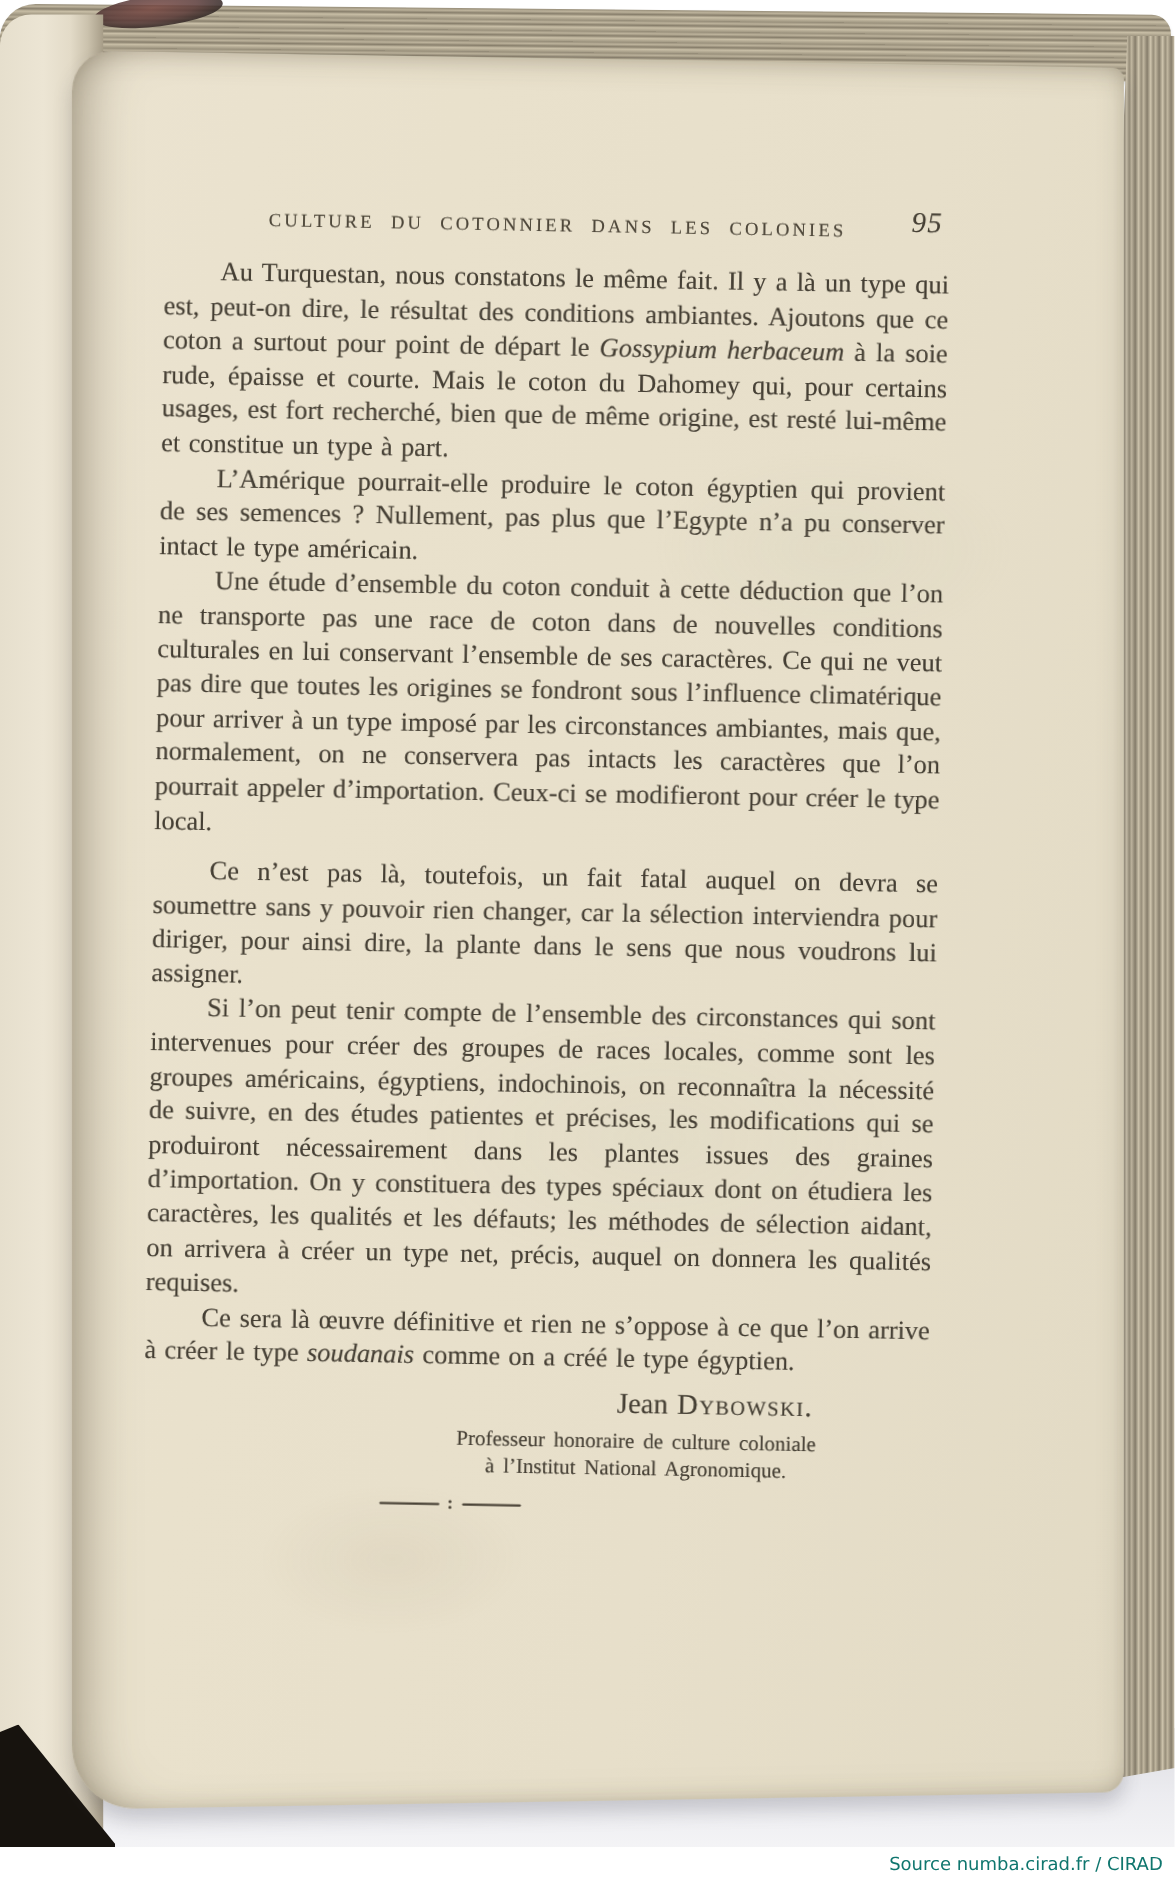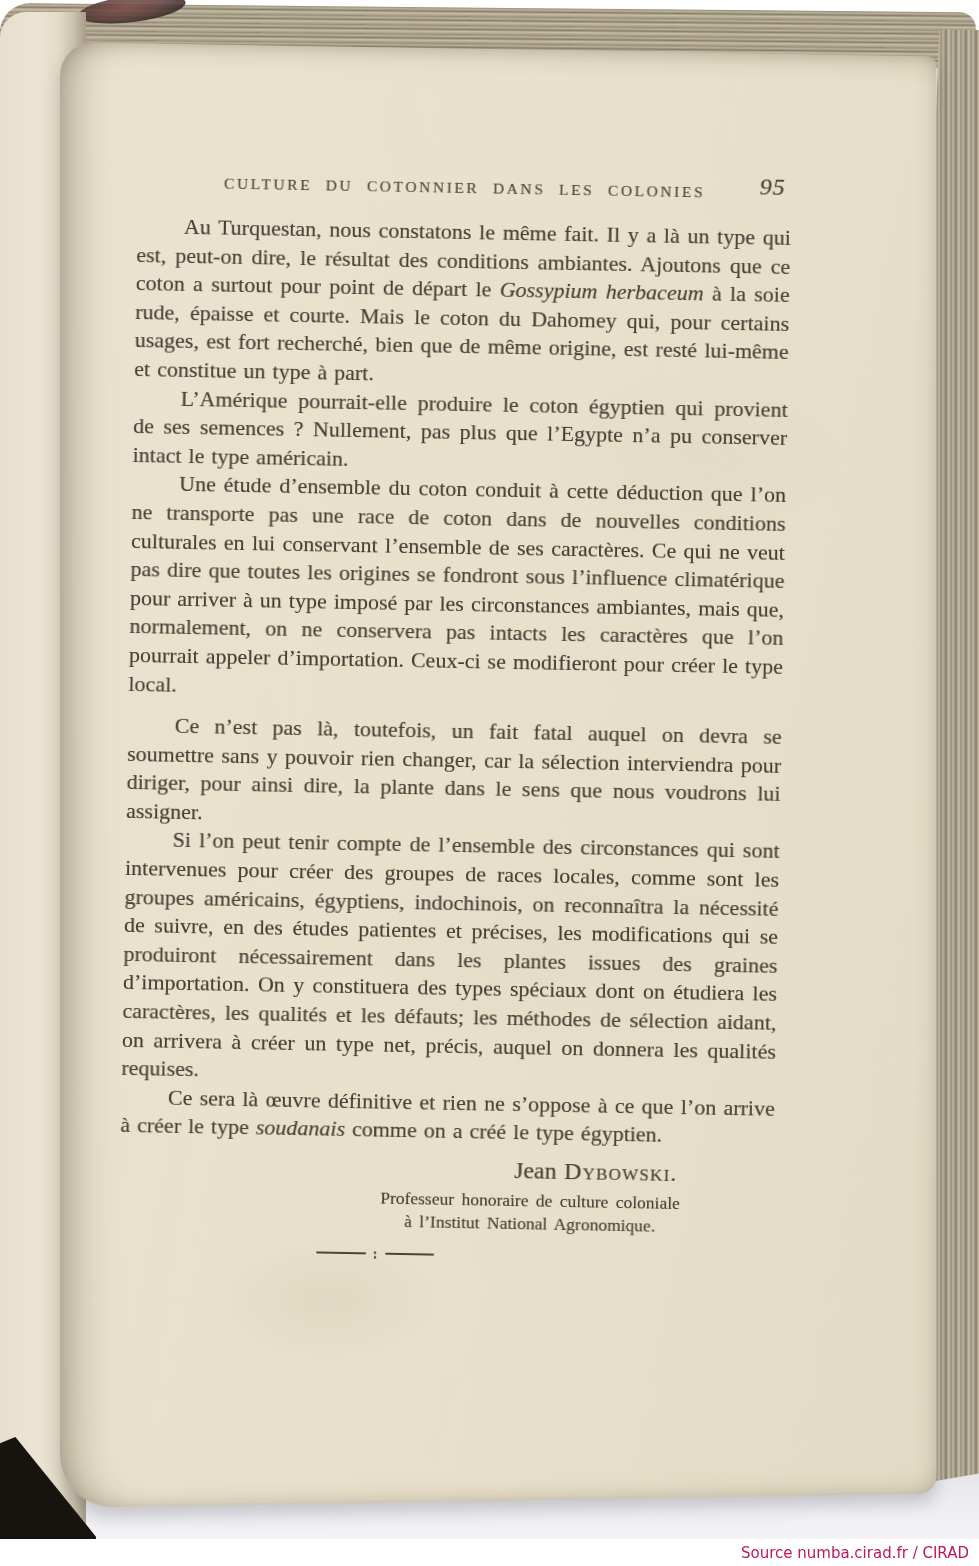--- a/index.html
+++ b/index.html
@@ -83,21 +83,21 @@
   .affiliation{width:470px;margin-left:176px;margin-top:4px;text-align:center;font-size:17.5px;line-height:23.5px;word-spacing:3px;}
   .divider{margin-top:15px;margin-left:198px;width:118px;display:flex;align-items:center;gap:7px;color:#4a4337;}
   .rule{height:2px;background:#4a4337;flex:1;border-radius:1px;}
   .mark{font-size:15px;font-weight:bold;line-height:10px;}
 
   
   .footer-bar{
     position:absolute;left:0;right:0;bottom:0;height:27px;background:#ffffff;z-index:10;
     display:flex;align-items:center;justify-content:flex-end;
     padding-right:10px;box-sizing:border-box;
-    font-family:"DejaVu Sans","Liberation Sans",sans-serif;font-size:15px;color:#be185d;
+    font-family:"DejaVu Sans","Liberation Sans",sans-serif;font-size:15px;color:#0f766e;
   }
 </style>
 </head>
 <body>
 
 <div class="screenshot">
 
   <div class="edges-top"></div>
   <div class="corner-marble"></div>
   <div class="under-page"></div>

